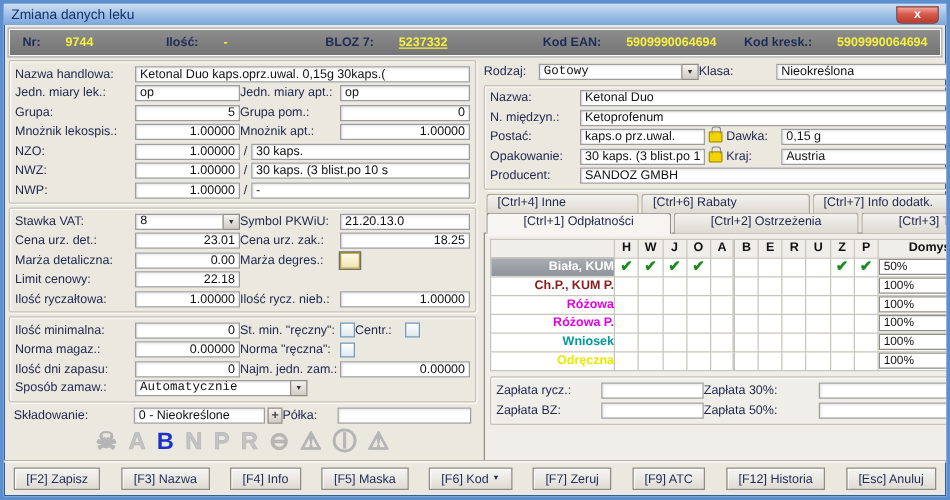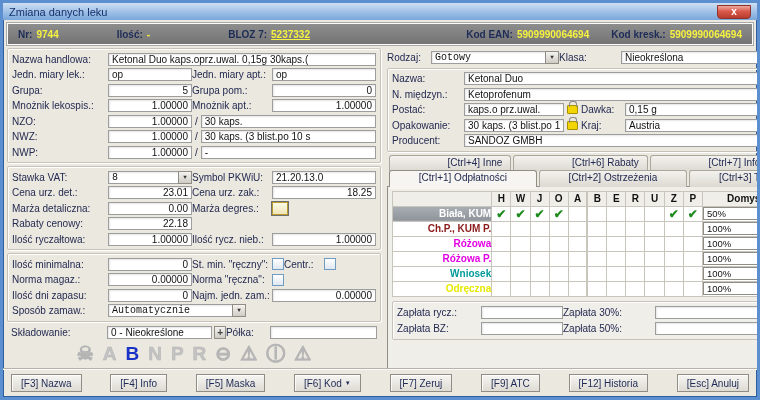--- a/index.html
+++ b/index.html
@@ -3,21 +3,21 @@
 <meta charset="utf-8">
 <style>
   * { box-sizing: border-box; margin: 0; padding: 0; }
   html,body { background:#cfd8e4; }
   body { font-family:"Liberation Sans", sans-serif; }
   .window{ width:760px; height:400px; border:3px solid #5b8fd0; box-shadow:0 0 0 1px #2f5d9e inset; background:#ebe8e0; position:relative; display:flex; flex-direction:column; overflow:hidden;}
   .titlebar{ height:17px; background:linear-gradient(#cfe0f2,#9dbfe6 55%,#7aa6db); display:flex; align-items:center; padding:0 6px; flex:0 0 auto;}
   .titlebar .title{ font-size:11px; color:#15306b; }
   .closebtn{ margin-left:auto; width:34px; height:14px; border:1px solid #8d3129; border-radius:0 0 4px 4px; background:linear-gradient(#f0a99e,#d8594a 45%,#b83c2e); color:#fff; font-size:10px; font-weight:bold; line-height:11px; text-align:center; cursor:pointer;}
   .idbar{ margin:3px 4px 2px 4px; height:22px; background:linear-gradient(#8d8d8d,#747474); border:1px solid #fbfbfb; box-shadow:0 0 0 1px #a9a9a9; display:flex; align-items:center; padding:0 10px; font-size:10px; flex:0 0 auto;}
-  .idpair{ display:flex; gap:4px; align-items:center;}
+  .idpair{ display:flex; gap:20px; align-items:center;}
   .idpair .lb{ color:#1d2b57; font-weight:bold;}
   .idpair .vl{ color:#f6f23f; font-weight:bold;}
   .idpair .vl.link{ text-decoration:underline; cursor:pointer;}
   .sp1{margin-right:58px}.sp2{margin-right:78px}.sp3{margin-right:auto}.sp4{margin-right:22px}
   .content{ display:flex; padding:1px 4px 0 4px; flex:1 1 auto; overflow:hidden;}
   .col-left{ width:374px; flex:0 0 auto;}
   .col-right{ flex:1 1 auto; margin-left:6px; display:flex; flex-direction:column;}
   .gb{ border:1px solid #c6c2b8; box-shadow:1px 1px 0 #fff inset, 1px 1px 0 #fff; border-radius:2px; padding:2px 4px; margin-bottom:3px;}
   .row{ display:flex; align-items:center; height:15px; margin:0.5px 0; font-size:10px; }
   .lbl{ color:#232a50; padding-right:4px; white-space:nowrap; overflow:hidden;}
@@ -34,21 +34,21 @@
   .degresbtn{ width:16px; height:13px; border:1px solid #b89b2e; background:linear-gradient(#fdfbe8,#efe6b5); box-shadow:0 0 0 1px #6e6e6e; cursor:pointer;}
   .lock{ width:11px; height:9px; background:#f2d400; border:1px solid #a99200; border-radius:1px; position:relative; margin:0 3px; flex:0 0 auto; cursor:pointer;}
   .lock:before{ content:""; position:absolute; left:1px; top:-5px; width:6px; height:5px; border:1.5px solid #8a8a8a; border-bottom:none; border-radius:3px 3px 0 0;}
   .flagsrow{ display:flex; align-items:center; justify-content:center; gap:9px; height:26px; margin-top:1px;}
   .flag{ font-size:19px; line-height:24px; color:#c3c3c3; -webkit-text-stroke:.5px #b5b5b5; font-weight:bold; cursor:pointer;}
   .flag.active{ color:#1b32c8; -webkit-text-stroke:0;}
   
   .rodzajrow{ height:17px; margin-bottom:2px;}
   .tabsrow{ display:flex; gap:2px; padding-left:2px; flex:0 0 auto;}
   .tab{ font-size:10px; color:#232a50; border:1px solid #a9a69c; border-bottom:none; border-radius:3px 3px 0 0; background:linear-gradient(#f3f2ee,#dcd9d1); padding:1px 8px 1px 8px; height:16px; white-space:nowrap; cursor:pointer;}
-  .tabsrow.back .tab{ flex:1 1 auto; text-align:right;}
+  .tabsrow.back .tab{ flex:1 1 auto; text-align:left;}
   .tabsrow.front{ margin-top:-1px; position:relative; z-index:2;}
   .tabsrow.front .tab{ flex:1 1 auto; text-align:center; height:17px;}
   .tab.active{ background:#f6f5f1; font-weight:normal; border-color:#8f8d85; box-shadow:0 2px 0 #f6f5f1; }
   .tabpanel{ border:1px solid #8f8d85; background:#f0eee9; padding:4px; flex:1 1 auto; margin-top:-1px; display:flex; flex-direction:column;}
   table.pay{ border-collapse:collapse; width:100%; background:#fff;}
   table.pay th, table.pay td{ border:1px solid #c8c5bc; font-size:10px; height:15px; padding:0;}
   table.pay th{ background:#f0eee9; font-weight:bold; color:#111; text-align:center;}
   table.pay th.corner{ width:88px; background:#f0eee9;}
   table.pay th.defh{ width:86px;}
   td.rowlabel{ text-align:right; padding-right:3px; font-weight:bold; background:#fff; white-space:nowrap;}
@@ -158,21 +158,21 @@
             <span class="lbl l2">Cena urz. zak.:</span>
             <input class="fld fx num" value="18.25" style="">
           </div>
         <div class="row">
             <span class="lbl l1">Marża detaliczna:</span>
             <input class="fld f1 num" value="0.00" style="">
             <span class="lbl l2">Marża degres.:</span>
             <span class="degresbtn"></span>
           </div>
         <div class="row">
-            <span class="lbl l1">Rabaty cenowy:</span>
+            <span class="lbl l1">Limit cenowy:</span>
             <input class="fld f1 num" value="22.18" style="">
           </div>
         <div class="row">
             <span class="lbl l1">Ilość ryczałtowa:</span>
             <input class="fld f1 num" value="1.00000" style="">
             <span class="lbl l2">Ilość rycz. nieb.:</span>
             <input class="fld fx num" value="1.00000" style="">
           </div>
       </div>
 
@@ -429,20 +429,23 @@
               <span class="lbl" style="width:92px">Zapłata 50%:</span>
               <input class="fld fx num" value="11.92" style="">
             </div>
         </div>
       </div>
     </div>
   </div>
 
   <div class="footer">
       <button class="fbtn">
+        <span>[F2] Zapisz</span>
+      </button>
+      <button class="fbtn">
         <span>[F3] Nazwa</span>
       </button>
       <button class="fbtn">
         <span>[F4] Info</span>
       </button>
       <button class="fbtn">
         <span>[F5] Maska</span>
       </button>
       <button class="fbtn">
         <span>[F6] Kod</span>

